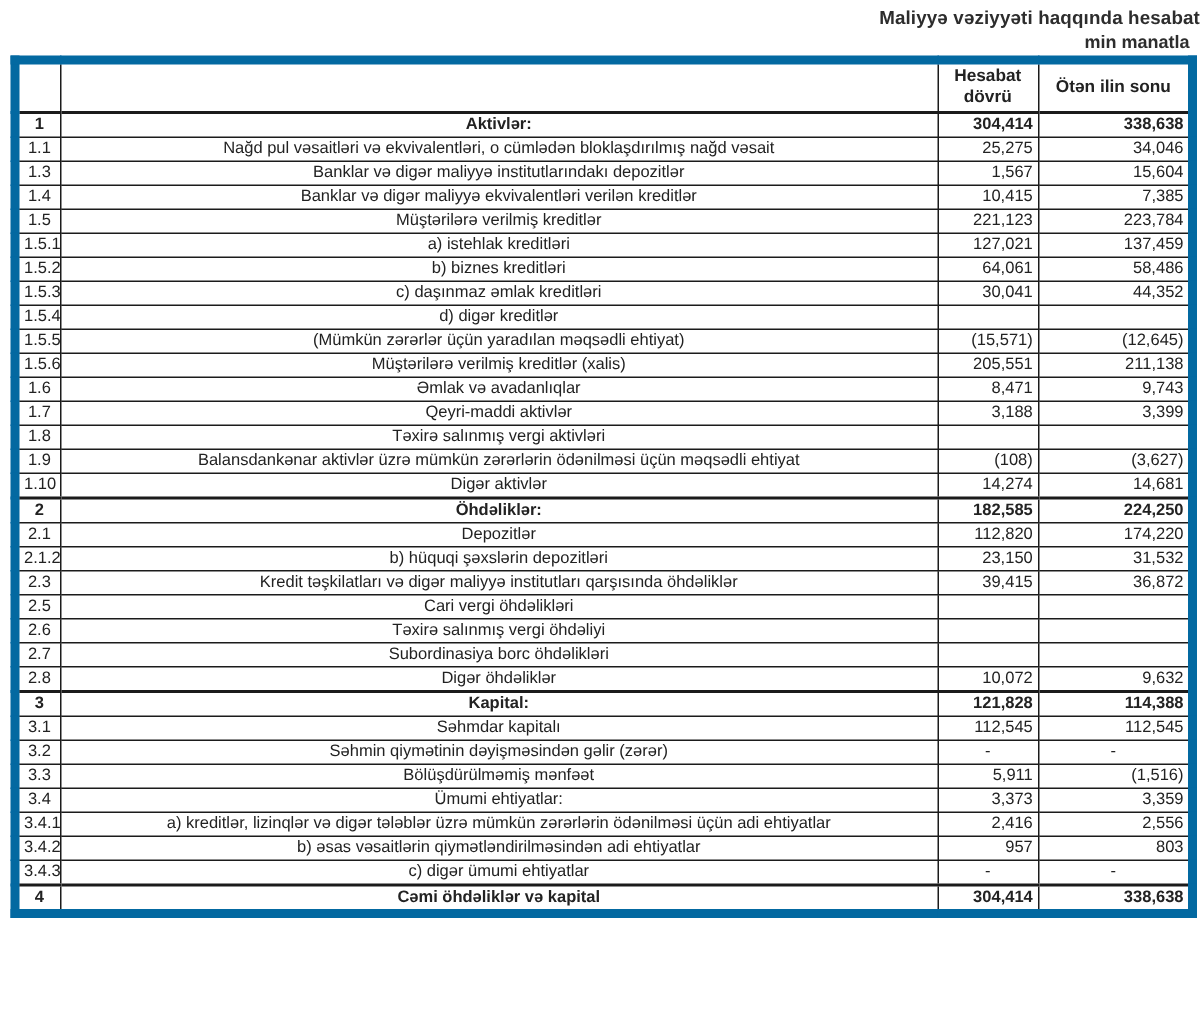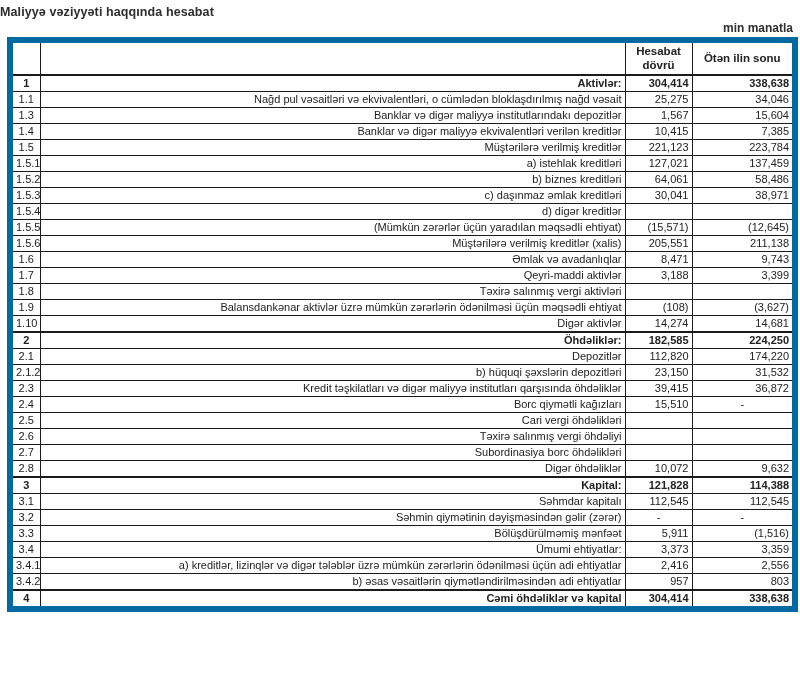--- a/index.html
+++ b/index.html
@@ -7,21 +7,21 @@
     padding: 0;
     background: #ffffff;
     width: 800px;
     height: 674px;
     overflow: hidden;
     font-family: "Liberation Sans", sans-serif;
     color: #222222;
   }
   .doc-title {
     padding-top: 5px;
-    text-align: left;
+    text-align: right;
     font-size: 12.5px;
     font-weight: 700;
     color: #2d2d2d;
     letter-spacing: 0.1px;
   }
   .unit-note {
     width: 793px;
     margin-top: 2px;
     margin-bottom: 1px;
     text-align: right;
@@ -51,21 +51,21 @@
     height: 31px;
     font-size: 11.5px;
     font-weight: 700;
     text-align: center;
     vertical-align: middle;
     white-space: normal;
     line-height: 1.15;
     border-bottom: 2px solid #1b1b1b;
   }
   td.no    { text-align: center; padding: 0 1px; }
-  td.label { text-align: right; padding-left: 3px; }
+  td.label { text-align: center; padding-left: 3px; }
   td.val   { text-align: right; }
   td.cur   { padding-right: 5px; }
   td.prev  { padding-right: 14px; }
   td.dash  { text-align: center; padding-right: 3px; }
   tr.section td {
     font-weight: 700;
     border-top: 2px solid #1b1b1b;
   }
 </style>
 </head>
@@ -129,21 +129,21 @@
       <tr>
         <td class="no">1.5.2</td>
         <td class="label">b) biznes kreditləri</td>
         <td class="val cur">64,061</td>
         <td class="val prev">58,486</td>
       </tr>
       <tr>
         <td class="no">1.5.3</td>
         <td class="label">c) daşınmaz əmlak kreditləri</td>
         <td class="val cur">30,041</td>
-        <td class="val prev">38,971</td>
+        <td class="val prev">44,352</td>
       </tr>
       <tr>
         <td class="no">1.5.4</td>
         <td class="label">d) digər kreditlər</td>
         <td class="val cur"></td>
         <td class="val prev"></td>
       </tr>
       <tr>
         <td class="no">1.5.5</td>
         <td class="label">(Mümkün zərərlər üçün yaradılan məqsədli ehtiyat)</td>
@@ -204,26 +204,20 @@
         <td class="val cur">23,150</td>
         <td class="val prev">31,532</td>
       </tr>
       <tr>
         <td class="no">2.3</td>
         <td class="label">Kredit təşkilatları və digər maliyyə institutları qarşısında öhdəliklər</td>
         <td class="val cur">39,415</td>
         <td class="val prev">36,872</td>
       </tr>
       <tr>
-        <td class="no">2.4</td>
-        <td class="label">Borc qiymətli kağızları</td>
-        <td class="val cur">15,510</td>
-        <td class="val prev dash">-</td>
-      </tr>
-      <tr>
         <td class="no">2.5</td>
         <td class="label">Cari vergi öhdəlikləri</td>
         <td class="val cur"></td>
         <td class="val prev"></td>
       </tr>
       <tr>
         <td class="no">2.6</td>
         <td class="label">Təxirə salınmış vergi öhdəliyi</td>
         <td class="val cur"></td>
         <td class="val prev"></td>
@@ -275,20 +269,26 @@
         <td class="label">a) kreditlər, lizinqlər və digər tələblər üzrə mümkün zərərlərin ödənilməsi üçün adi ehtiyatlar</td>
         <td class="val cur">2,416</td>
         <td class="val prev">2,556</td>
       </tr>
       <tr>
         <td class="no">3.4.2</td>
         <td class="label">b) əsas vəsaitlərin qiymətləndirilməsindən adi ehtiyatlar</td>
         <td class="val cur">957</td>
         <td class="val prev">803</td>
       </tr>
+      <tr>
+        <td class="no">3.4.3</td>
+        <td class="label">c) digər ümumi ehtiyatlar</td>
+        <td class="val cur dash">-</td>
+        <td class="val prev dash">-</td>
+      </tr>
       <tr class="section">
         <td class="no">4</td>
         <td class="label">Cəmi öhdəliklər və kapital</td>
         <td class="val cur">304,414</td>
         <td class="val prev">338,638</td>
       </tr>
     </tbody>
 </table>
 
 </body></html>

